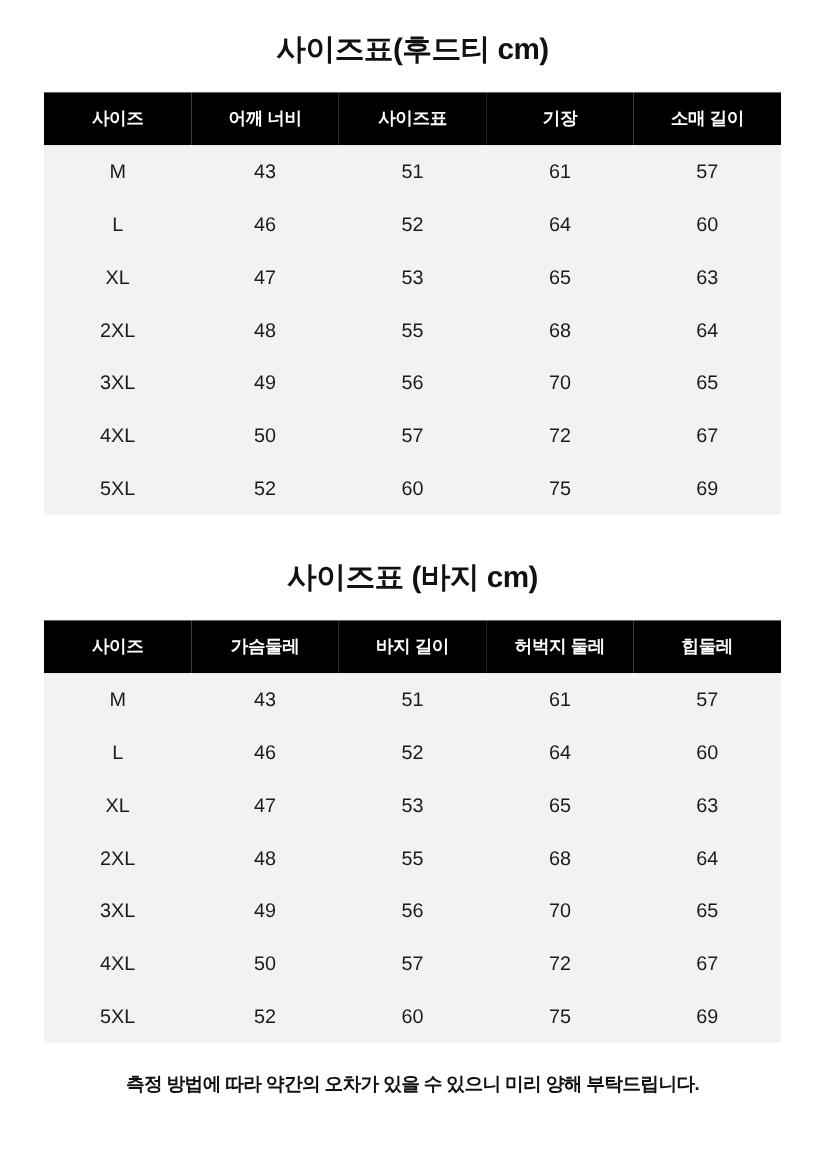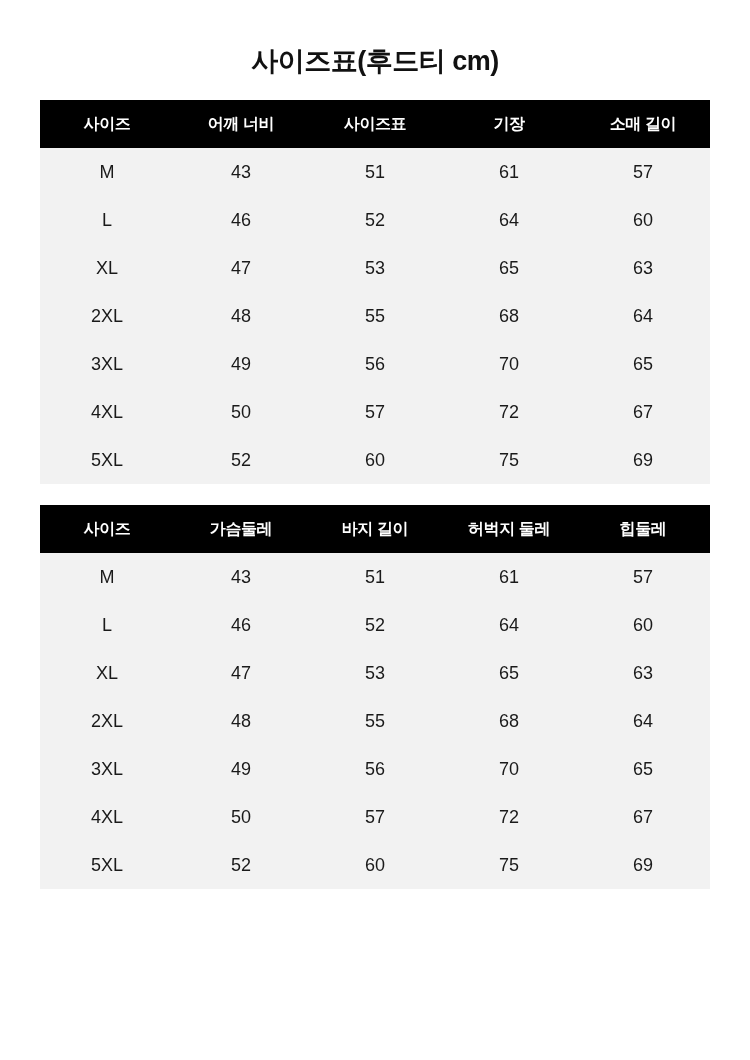--- a/index.html
+++ b/index.html
@@ -12,21 +12,21 @@
     height: 1060px;
     font-family: "Liberation Sans", "DejaVu Sans", sans-serif;
     color: #111111;
     -webkit-font-smoothing: antialiased;
   }
   .page {
     width: 750px;
     height: 1042px;
     position: relative;
     box-sizing: border-box;
-    padding: 16px 40px;
+    padding: 0 40px;
   }
   .section-title {
     text-align: center;
     font-size: 27px;
     font-weight: bold;
     color: #111111;
     letter-spacing: -0.5px;
   }
   .title-1 { padding-top: 27px; }
   .title-2 { padding-top: 26px; }
@@ -146,20 +146,21 @@
           <td>5XL</td>
           <td>52</td>
           <td>60</td>
           <td>75</td>
           <td>69</td>
         </tr>
       </tbody>
     </table>
   </div>
 
+  <div class="section-title title-2">사이즈표 (바지 cm)</div>
 
   <div class="table-wrap-2">
     <table class="size-table">
       <colgroup>
         <col class="col-size">
           <col class="col-a">
           <col class="col-b">
           <col class="col-c">
           <col class="col-d">
       </colgroup>
@@ -219,14 +220,15 @@
           <td>5XL</td>
           <td>52</td>
           <td>60</td>
           <td>75</td>
           <td>69</td>
         </tr>
       </tbody>
     </table>
   </div>
 
+  <div class="footnote">측정 방법에 따라 약간의 오차가 있을 수 있으니 미리 양해 부탁드립니다.</div>
 
 </div>
 
 </body></html>

